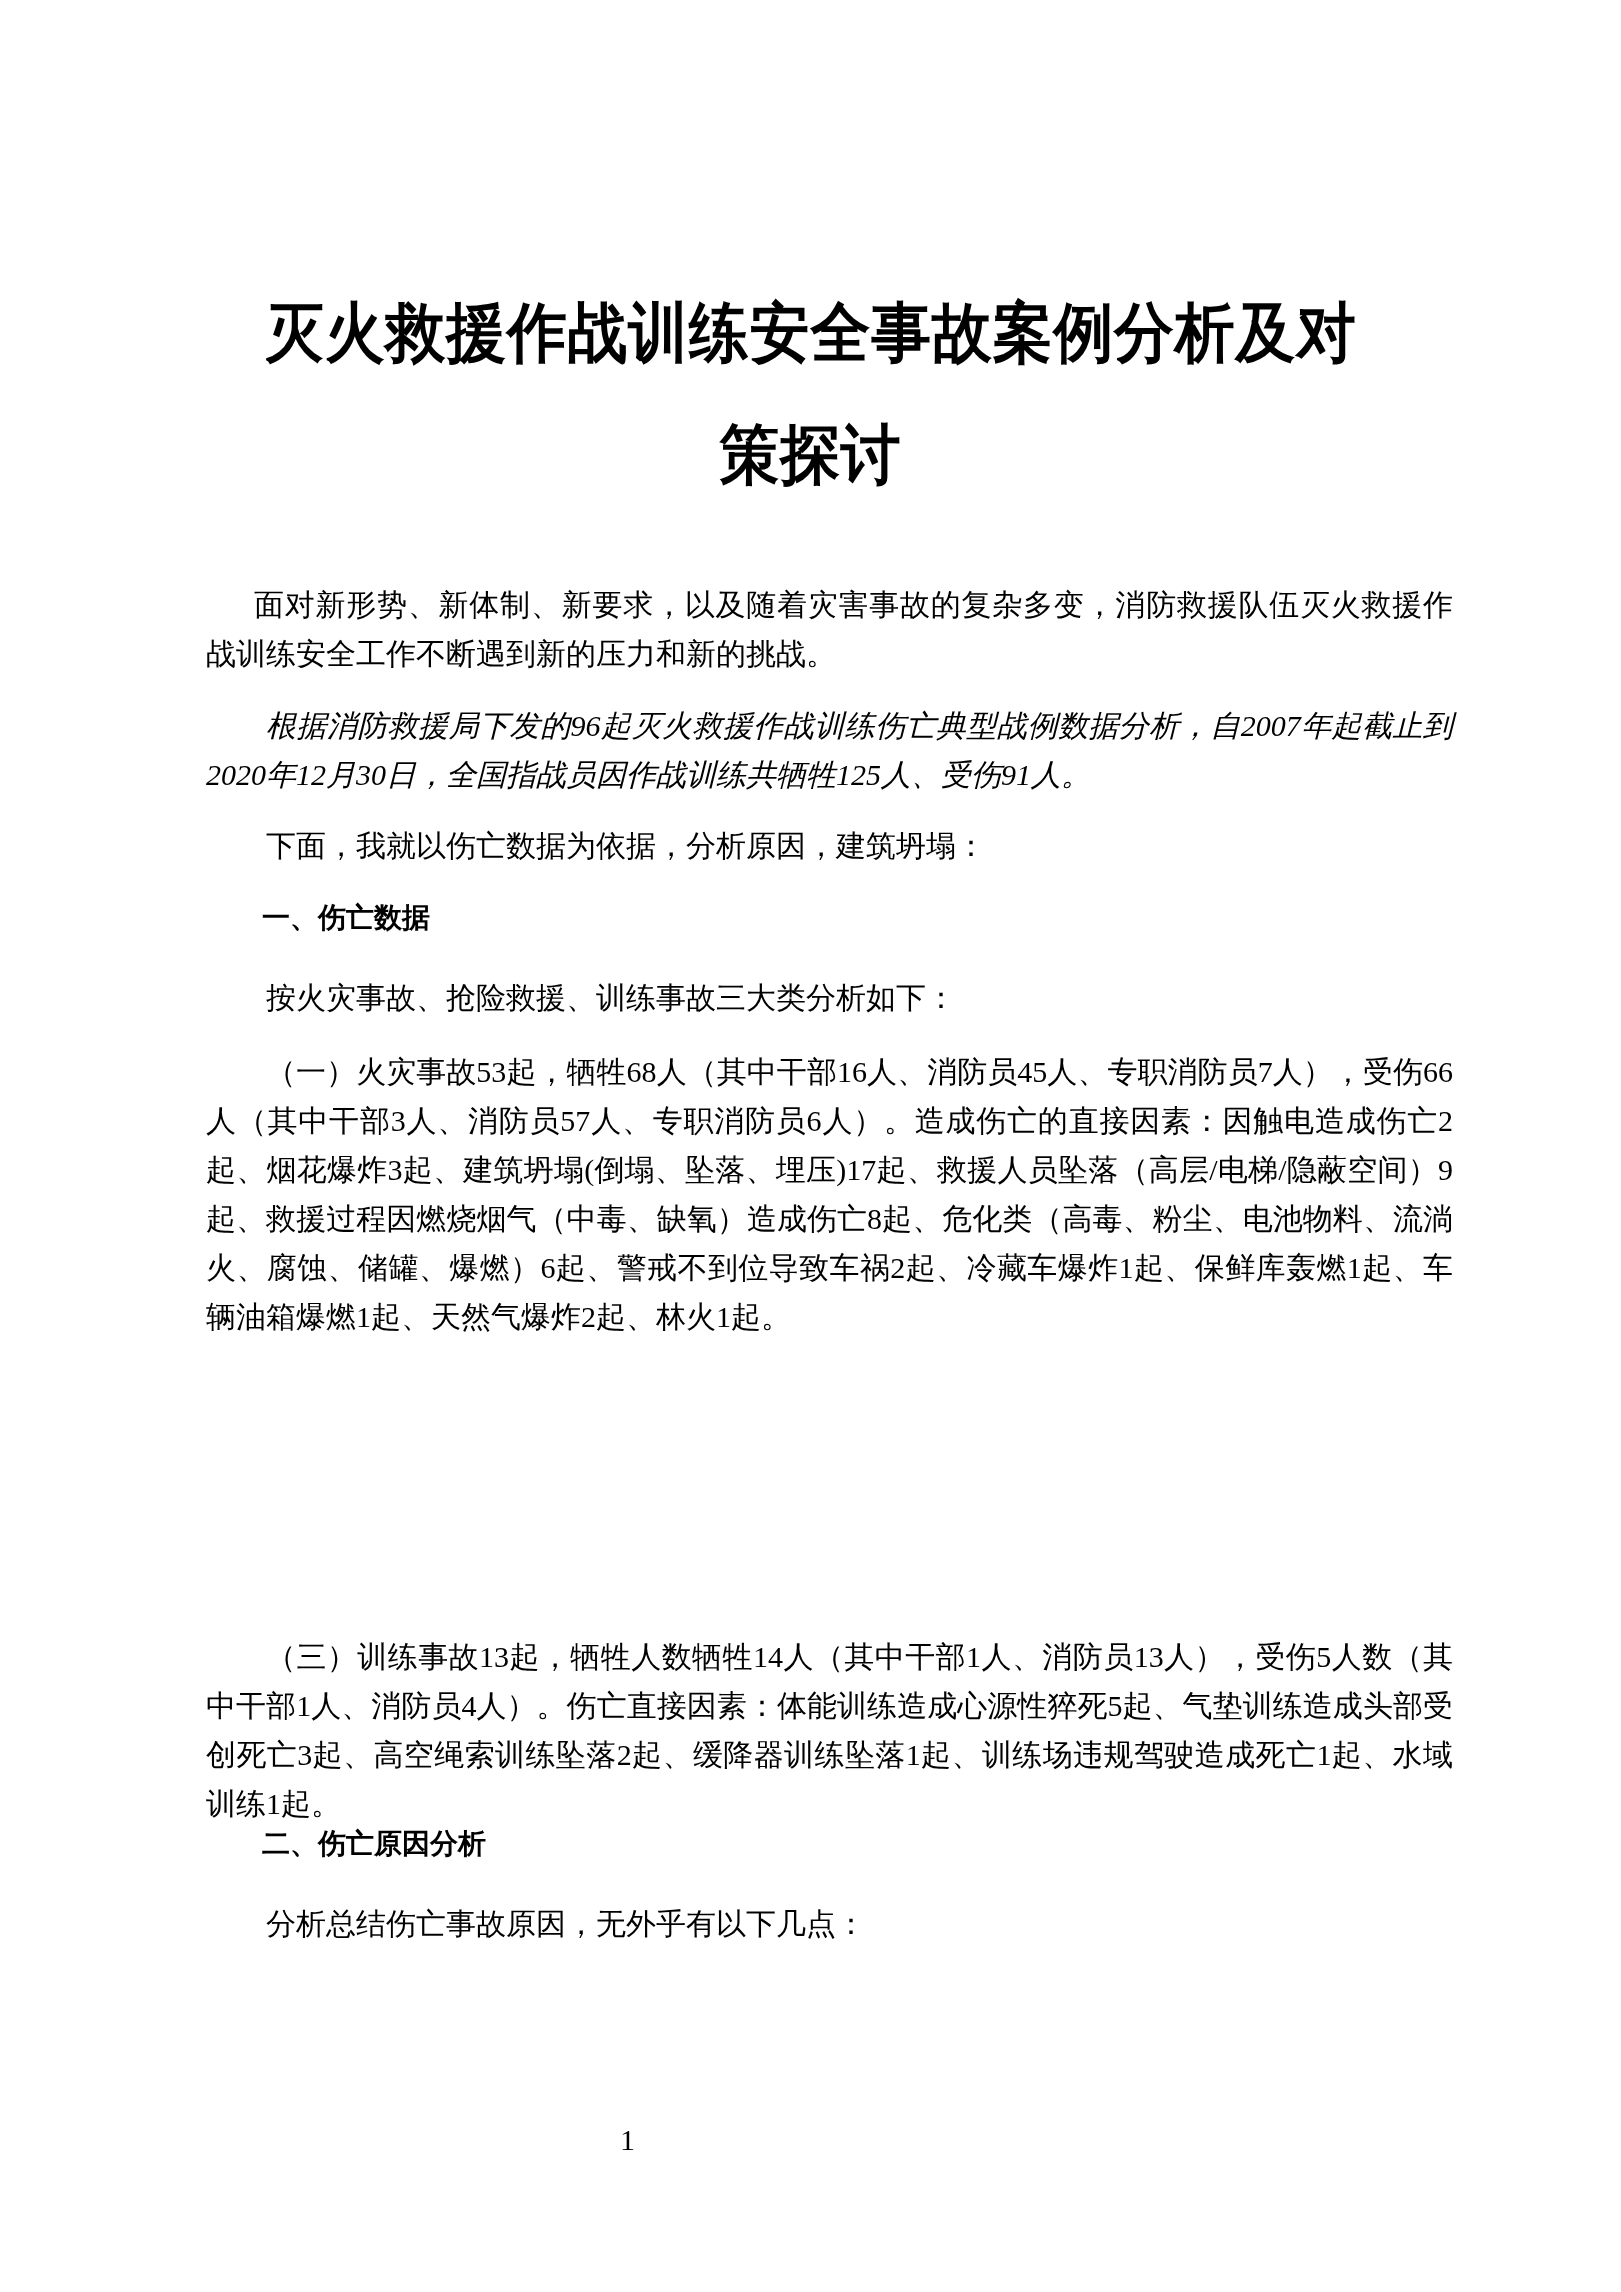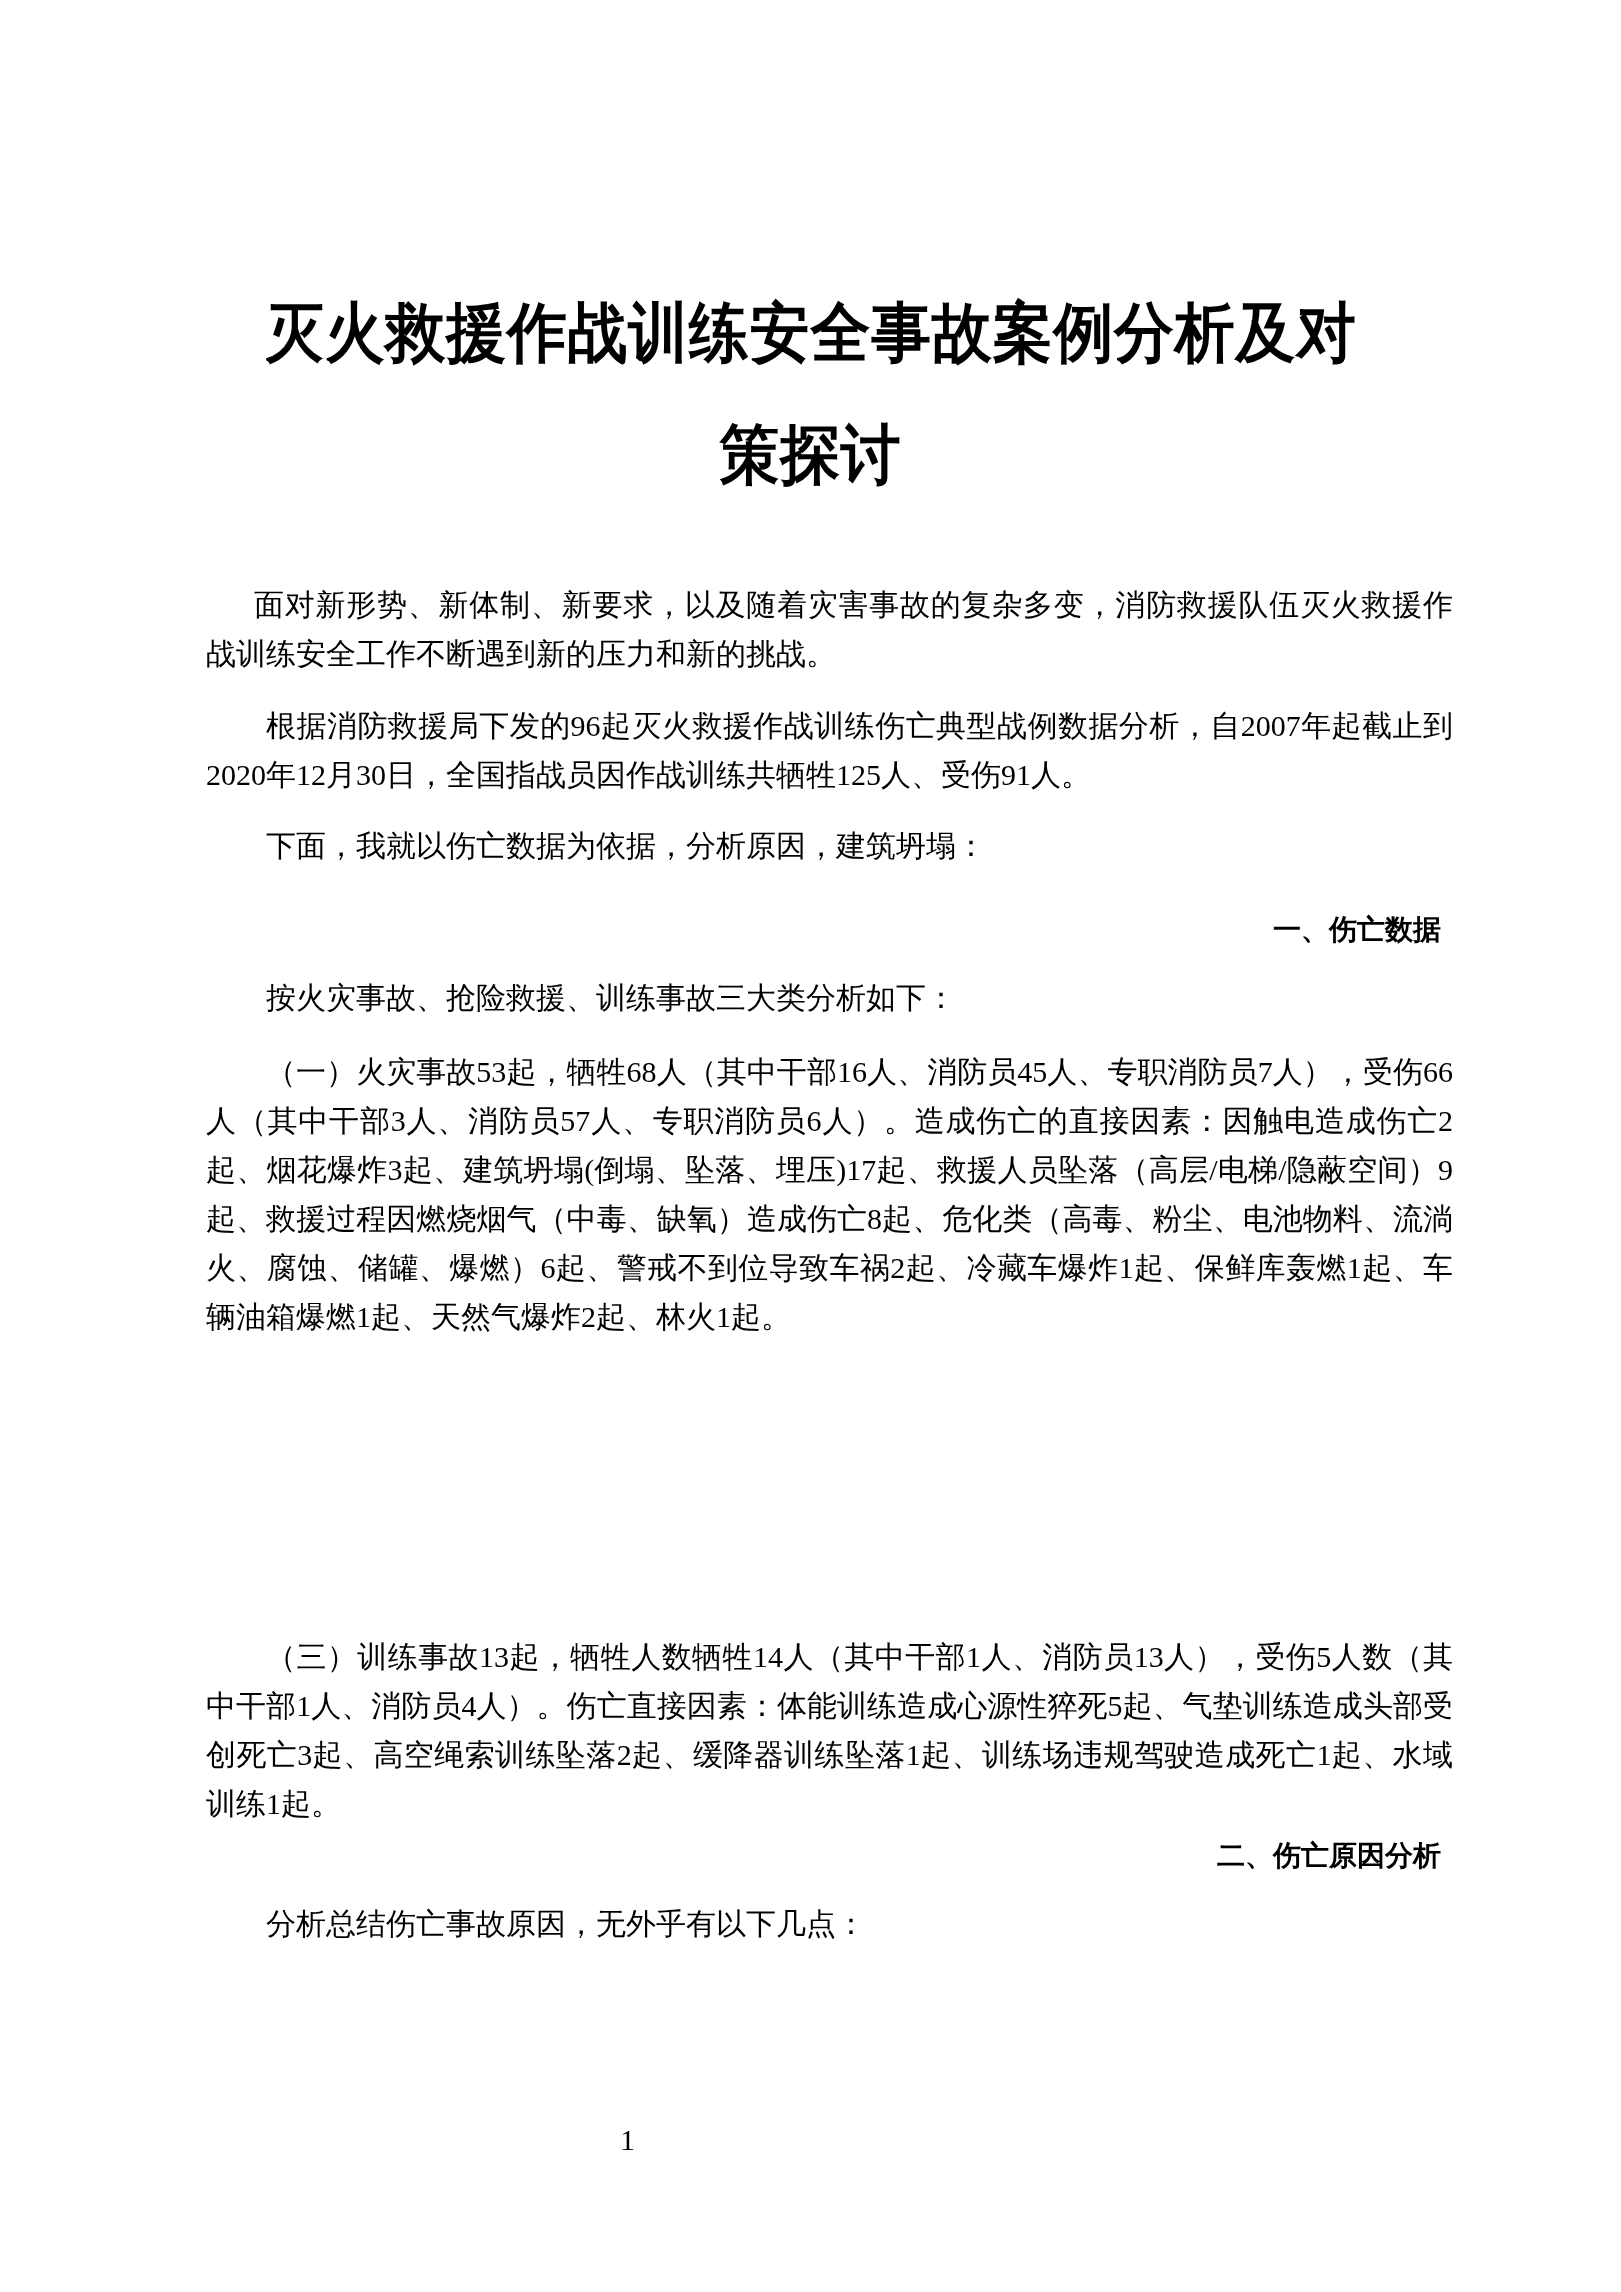--- a/index.html
+++ b/index.html
@@ -6,35 +6,35 @@
   body { width:1621px; height:2293px; position:relative; overflow:hidden;
          font-family:"Liberation Serif","DejaVu Serif",serif; color:#000; }
   .page { position:absolute; left:0; top:0; width:1621px; height:1766px; }
   .title { position:absolute; left:0; width:1621px; text-align:center;
            font-family:"DejaVu Sans","Liberation Sans",sans-serif; font-weight:bold;
            font-size:65px; line-height:78px; letter-spacing:1px; transform:scaleX(0.92); }
   .t1 { top:294px; }
   .t2 { top:416px; }
   .body { position:absolute; left:206px; width:1247px; }
   .p { font-size:30px; line-height:49px; margin:0; text-indent:2em; text-align:justify; }
-  .h { font-family:"DejaVu Sans","Liberation Sans",sans-serif; font-weight:bold; font-size:28px; line-height:41px; text-indent:2em; margin:12px;text-align:right; }
+  .h { font-family:"DejaVu Sans","Liberation Sans",sans-serif; font-weight:bold; font-size:28px; line-height:41px; text-indent:2em; margin:0; }
   .b { font-family:"DejaVu Sans","Liberation Sans",sans-serif; font-weight:bold; }
   .pageno { position:absolute; top:2123px; left:0; width:1255px; text-align:center; font-size:30px; }
 </style>
 </head>
 <body>
 
 <div class="page">
   <div class="title t1">灭火救援作战训练安全事故案例分析及对</div>
   <div class="title t2">策探讨</div>
 
   <div class="body" style="top:580px;">
     <p class="p" style="text-indent:1.6em">面对新形势、新体制、新要求，以及随着灾害事故的复杂多变，消防救援队伍灭火救援作战训练安全工作不断遇到新的压力和新的挑战。</p>
   </div>
-  <div class="body" style="top:701px;">
+  <div class="body" style="top:701px;font-style:italic;">
     <p class="p">根据消防救援局下发的96起灭火救援作战训练伤亡典型战例数据分析，自2007年起截止到2020年12月30日，全国指战员因作战训练共牺牲125人、受伤91人。</p>
   </div>
   <div class="body" style="top:821px;">
     <p class="p">下面，我就以伤亡数据为依据，分析原因，建筑坍塌：</p>
   </div>
 
   <div class="body" style="top:897px;">
     <p class="h">一、伤亡数据</p>
   </div>
   <div class="body" style="top:973px;">

